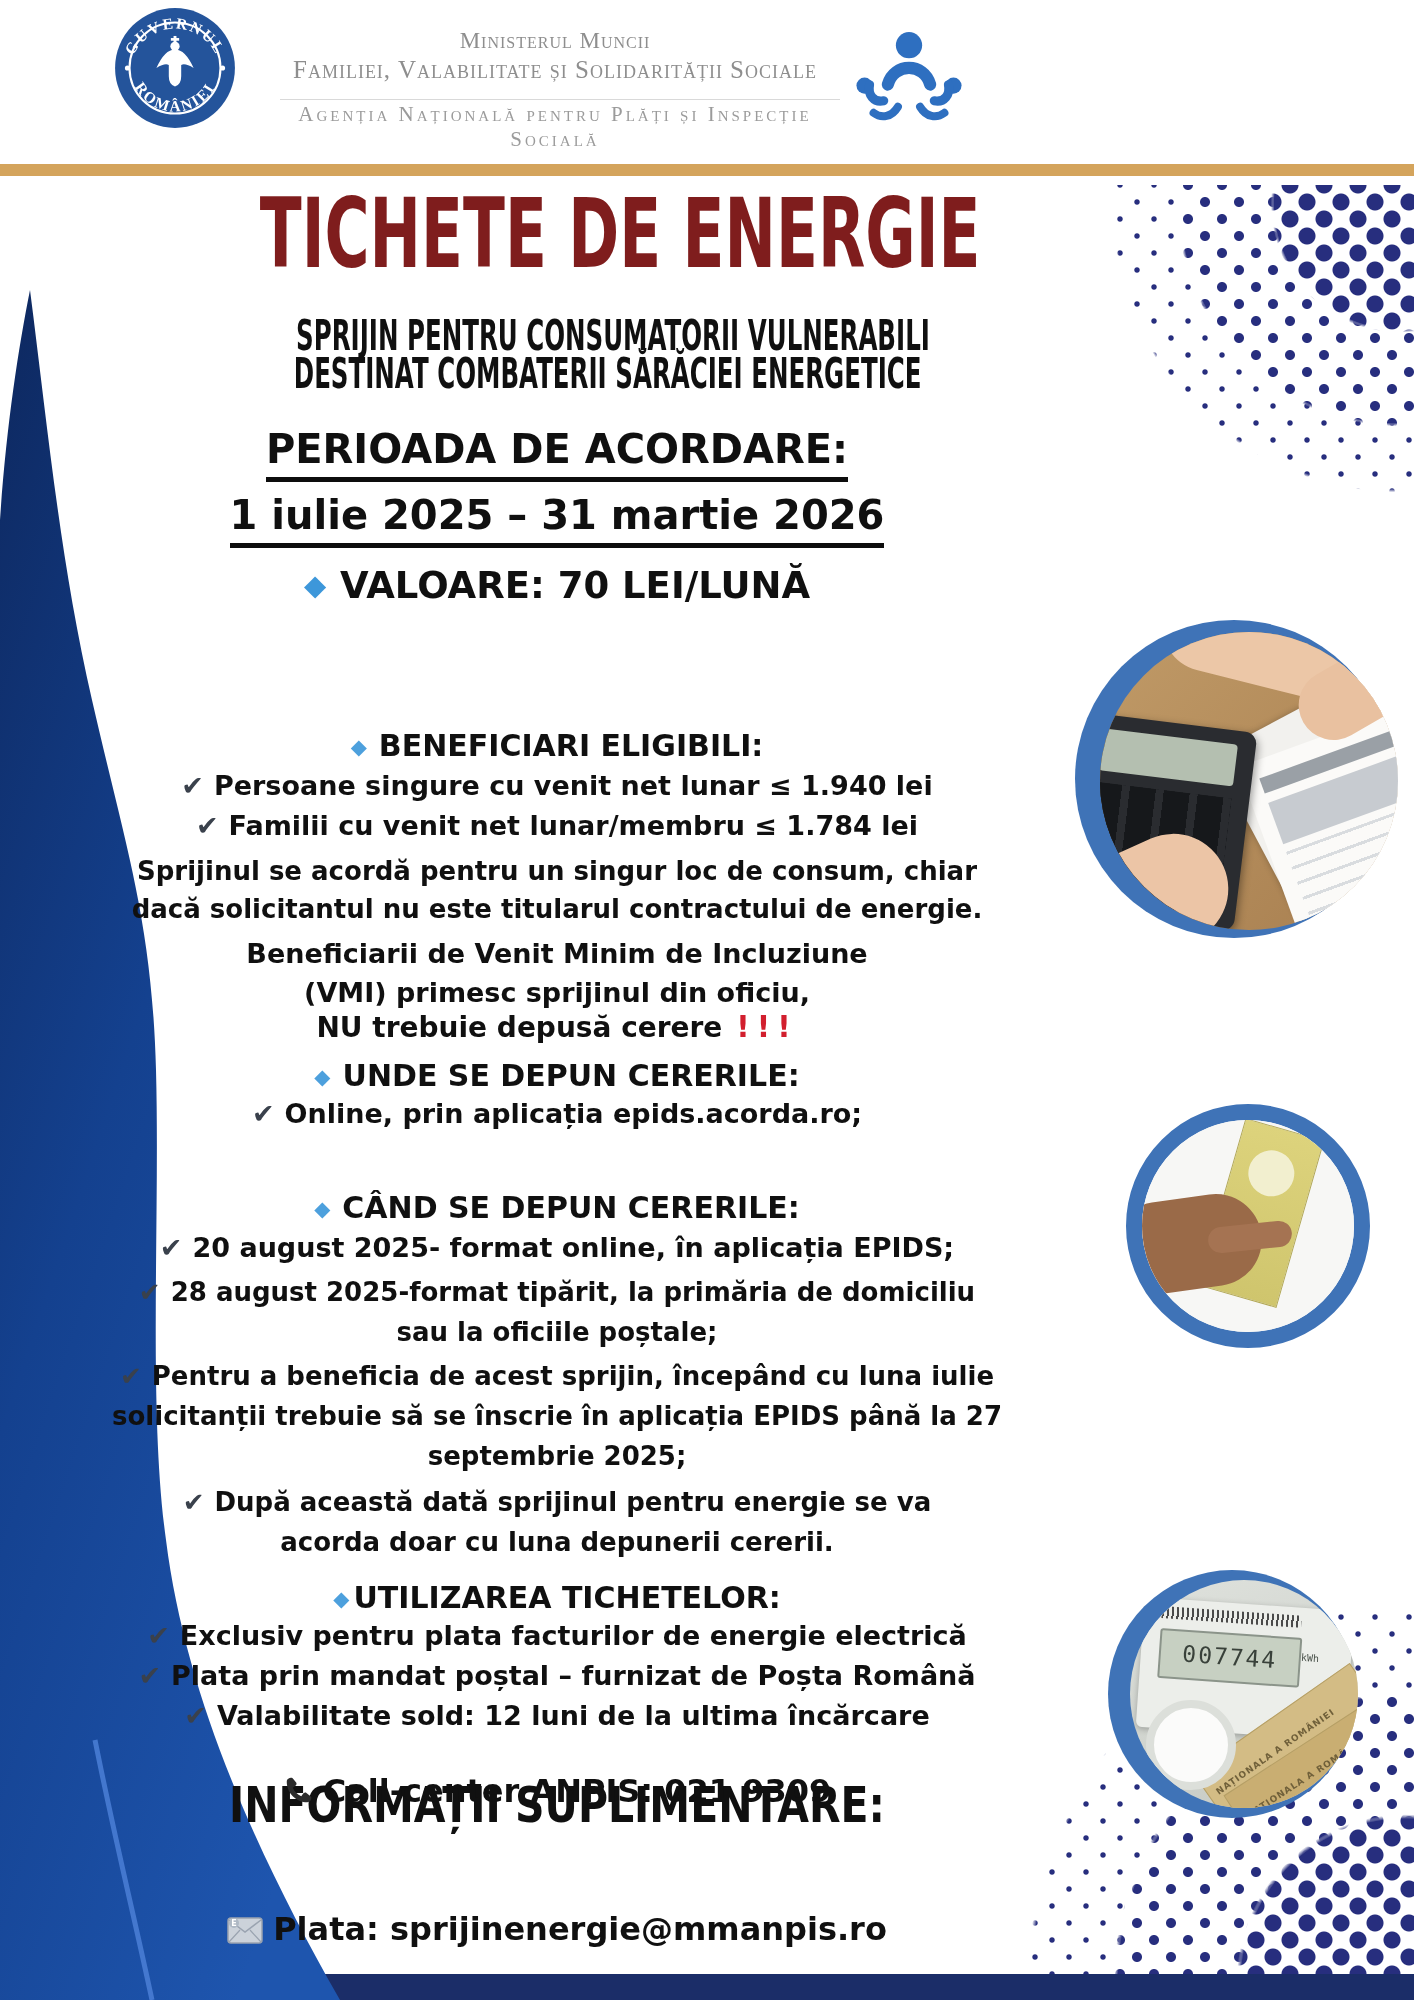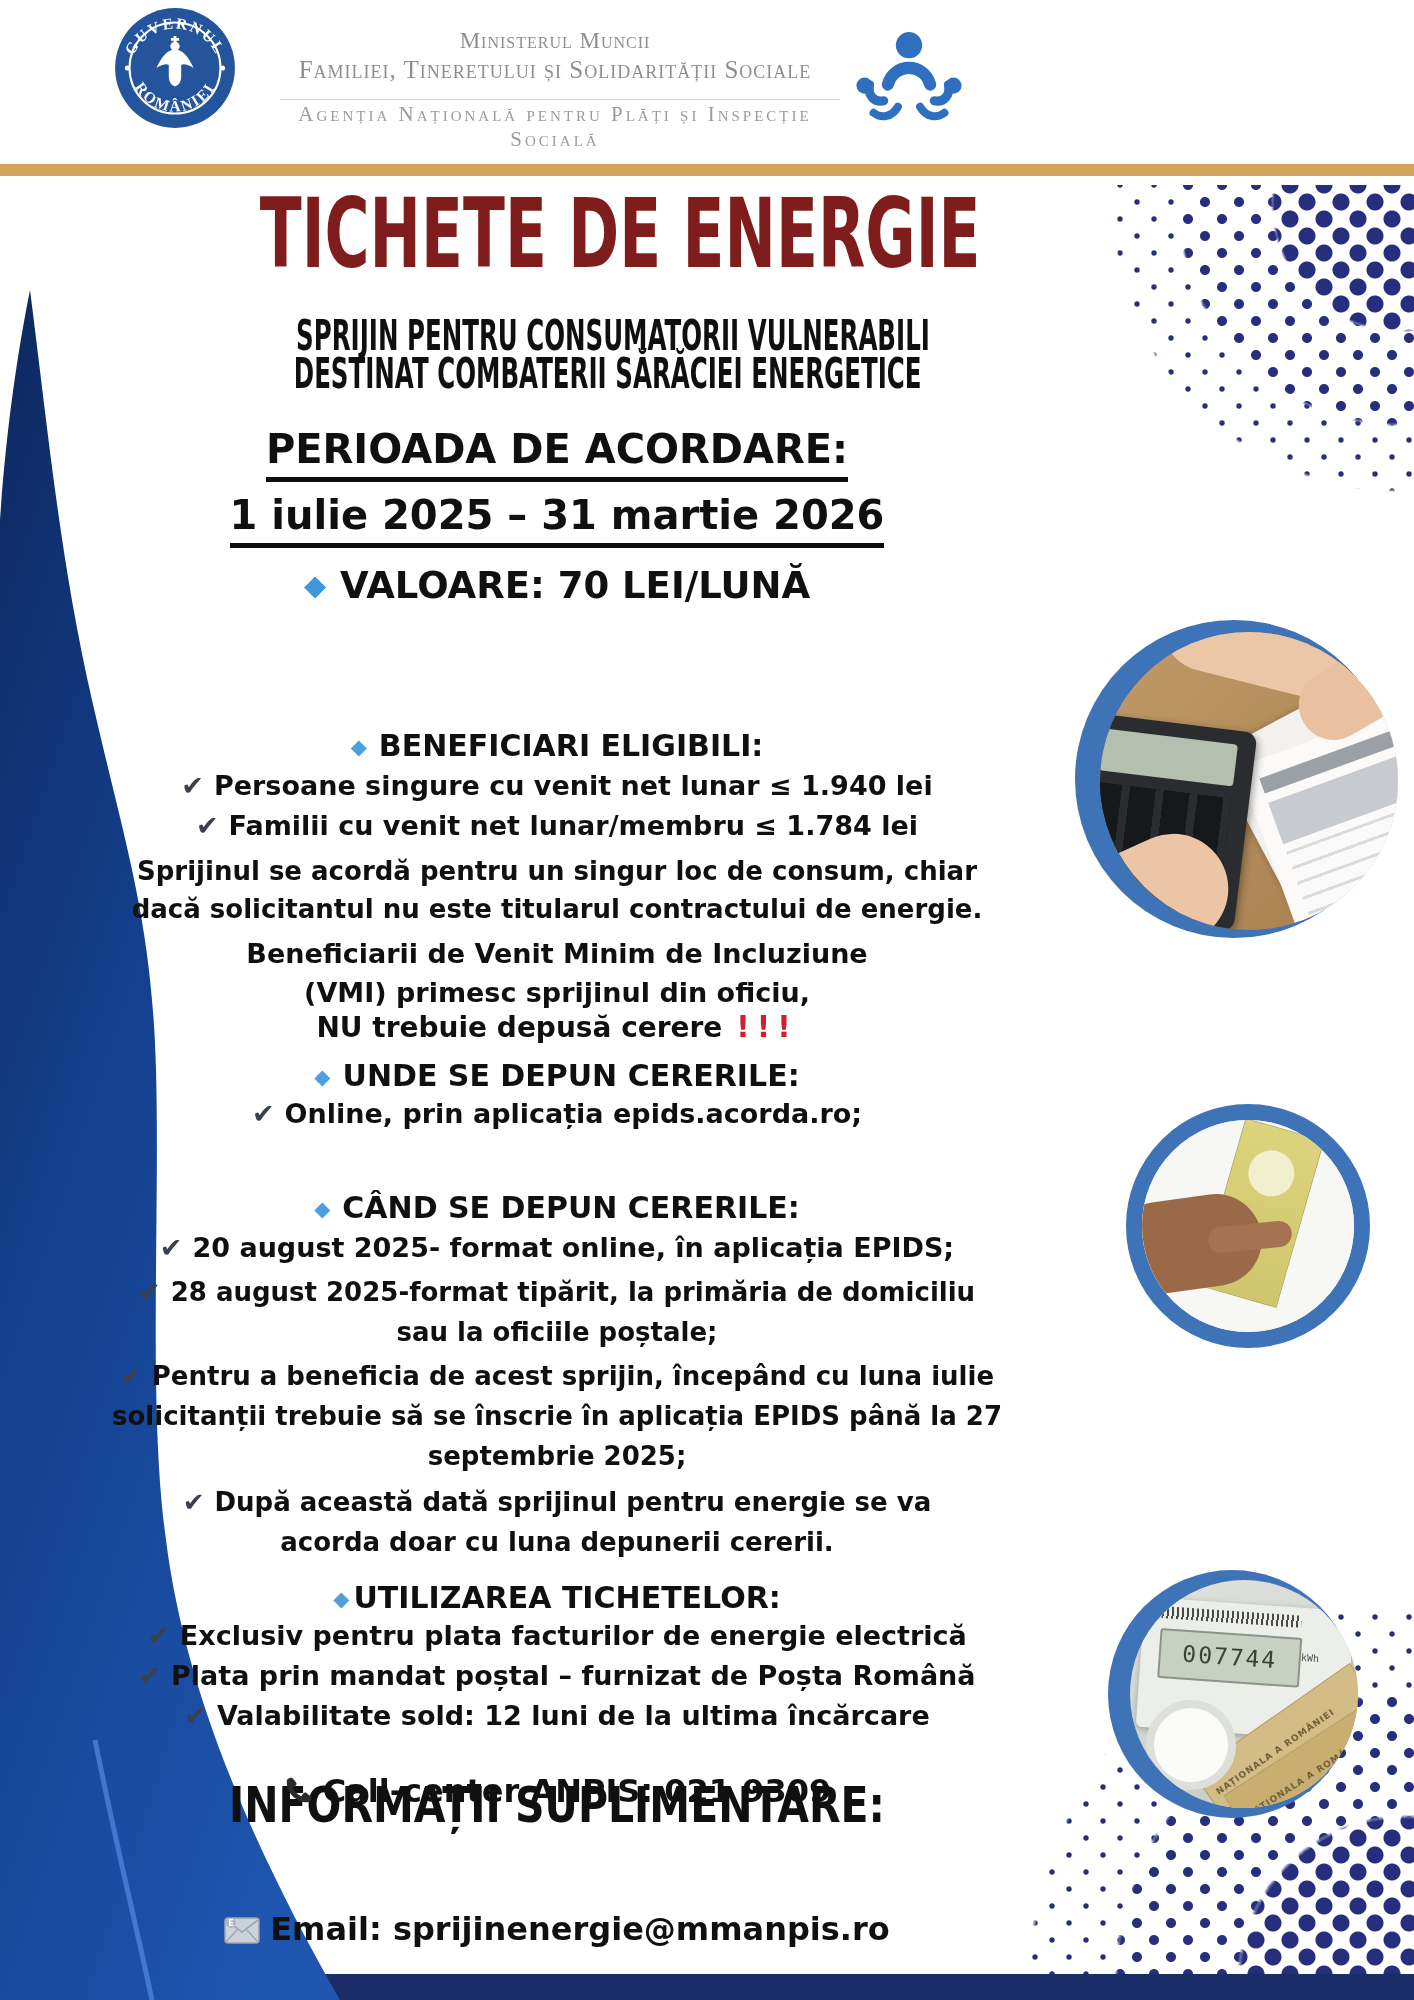--- a/index.html
+++ b/index.html
@@ -132,21 +132,21 @@
     <text font-family="Liberation Serif,serif" font-size="15" font-weight="bold" fill="#ffffff" letter-spacing="2">
       <textPath href="#arcB" startOffset="50%" text-anchor="middle">ROMÂNIEI</textPath>
     </text>
     <path d="M42,60 Q50,42 60,42 Q70,42 78,60 Q70,55 66,57 L66,68 Q66,76 60,78 Q54,76 54,68 L54,57 Q50,55 42,60 Z" fill="#ffffff"></path>
     <circle cx="60" cy="39" r="4.5" fill="#ffffff"></circle>
     <rect x="58.6" y="29" width="2.8" height="7" fill="#ffffff"></rect>
       <rect x="56" y="31" width="8" height="2.6" fill="#ffffff"></rect>
   </svg>
 
   <div class="hdr-serif" style="top:28px;font-size:23px;letter-spacing:1px;">Ministerul Muncii</div>
-  <div class="hdr-serif" style="top:56px;font-size:25px;letter-spacing:1px;">Familiei, Tineretului și Solidarității Sociale</div>
+  <div class="hdr-serif" style="top:56px;font-size:25px;letter-spacing:1px;">Familiei, Valabilitate și Solidarității Sociale</div>
   <div class="hdr-divider"></div>
   <div class="hdr-serif" style="top:102px;font-size:21px;letter-spacing:3px;color:#9b9b9b;">Agenția Națională pentru Plăți și Inspecție Socială</div>
 
   <svg class="abs" style="left:852px;top:28px;z-index:6;" width="114" height="96" viewBox="0 0 110 95">
     <g fill="#2e6fc0" stroke="#2e6fc0">
       <circle cx="55" cy="17" r="13" stroke="none"></circle>
       <path d="M34,56 C40,34 70,34 76,56" stroke-width="12" stroke-linecap="round" fill="none"></path>
       <circle cx="11" cy="57" r="8" stroke="none"></circle>
       <circle cx="99" cy="57" r="8" stroke="none"></circle>
       <path d="M30,72 C20,74 14,66 16,56" stroke-width="9" stroke-linecap="round" fill="none"></path>
@@ -236,21 +236,21 @@
       <path d="M4,6 C4,3 7,1 10,2 l4,5 c1,1.5 0,3 -1.5,4 l-2,1.5 c1.5,4 5,7.5 9,9 l1.5,-2 c1,-1.5 2.5,-2.5 4,-1.5 l5,4 c1,3 -1,6 -4,6 C14,28 4,18 4,6 Z" fill="#2b2b2b"></path>
     </svg><span>Call-center ANPIS: 021 9309</span>
   </div>
   <div class="line" style="top:1910px;font-size:32px;">
     <svg width="36" height="27" viewBox="0 0 36 27" style="vertical-align:-4px;margin-right:10px;">
       <rect x="1" y="1" width="34" height="25" rx="3" fill="#ccd2da" stroke="#9aa3b0" stroke-width="1.5"></rect>
       <path d="M2,3 L18,15 L34,3" fill="none" stroke="#9aa3b0" stroke-width="1.5"></path>
       <path d="M2,25 L13,13 M34,25 L23,13" fill="none" stroke="#9aa3b0" stroke-width="1.2"></path>
       <circle cx="7" cy="6" r="5" fill="#aeb8c4"></circle>
       <text x="7" y="9" text-anchor="middle" font-size="8" font-weight="bold" fill="#ffffff">E</text>
-    </svg><span>Email: sprijinenergie@mmanpis.ro</span>
+    </svg><span>Plata: sprijinenergie@mmanpis.ro</span>
   </div>
 
   <div class="ring" style="left:1075px;top:620px;width:318px;height:318px;"></div>
   <div class="photo" style="left:1100px;top:632px;width:298px;height:298px;">
     <div class="p1-bg"></div>
     <div class="p1-bill2"></div>
     <div class="p1-bill1"></div>
     <div class="p1-arm"></div>
     <div class="p1-hand"></div>
     <div class="p1-calc">

